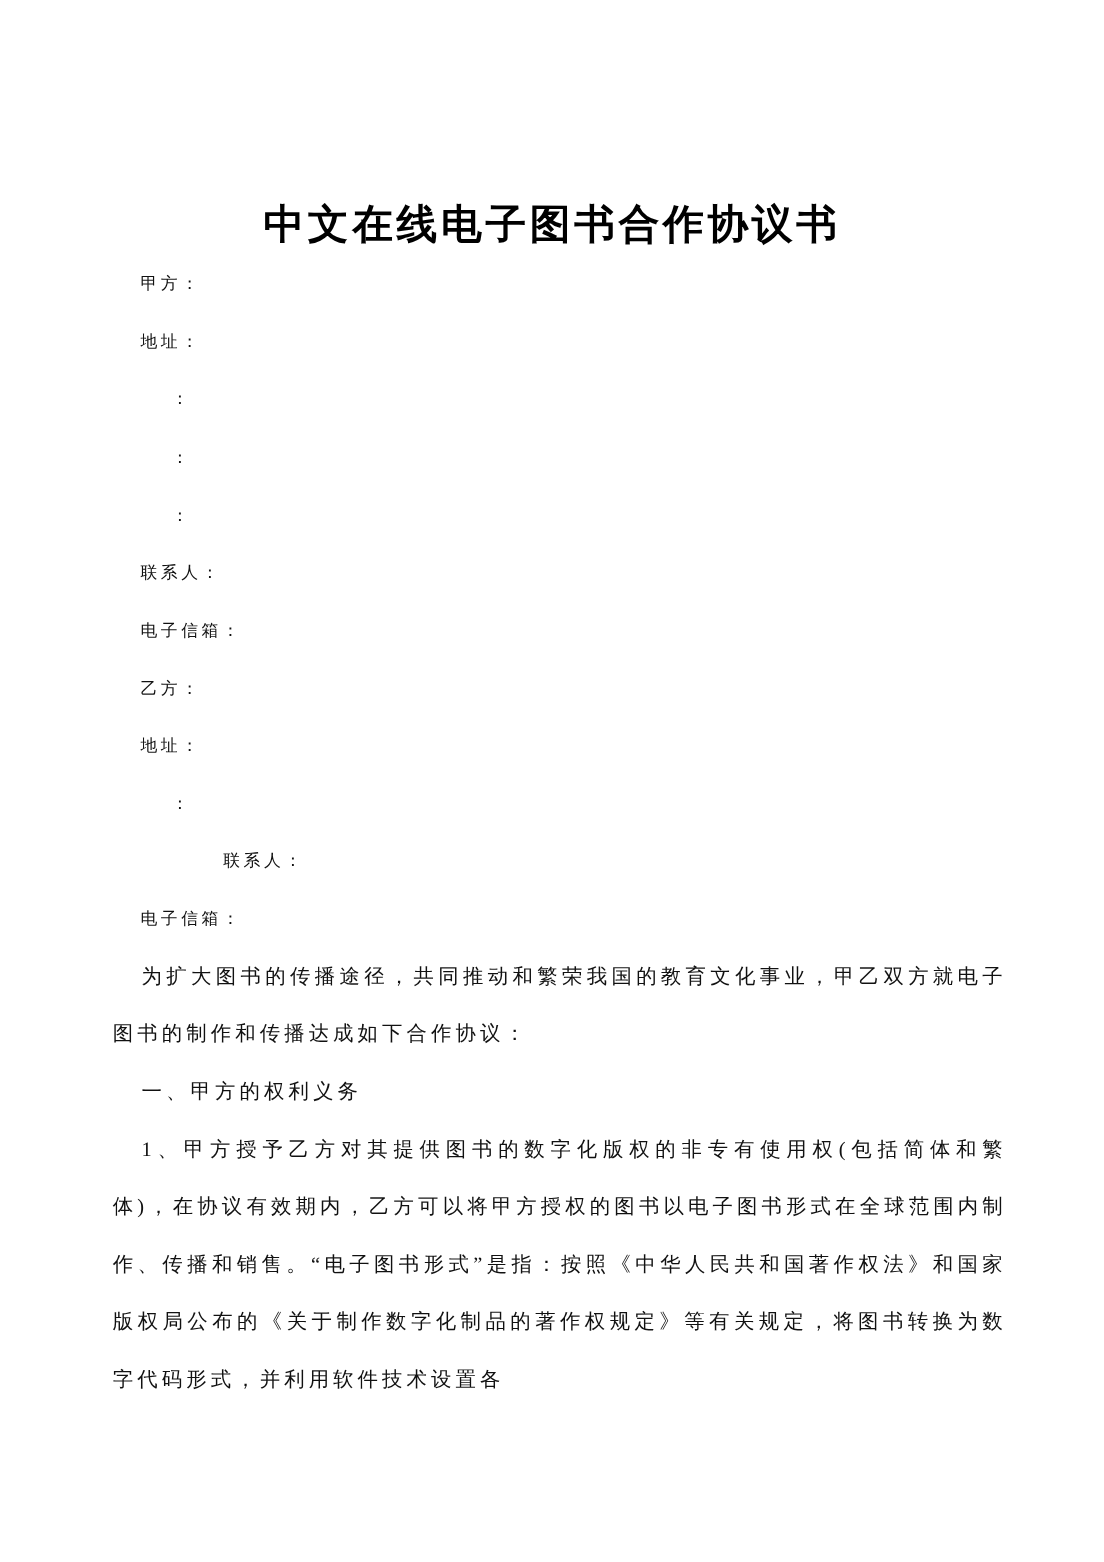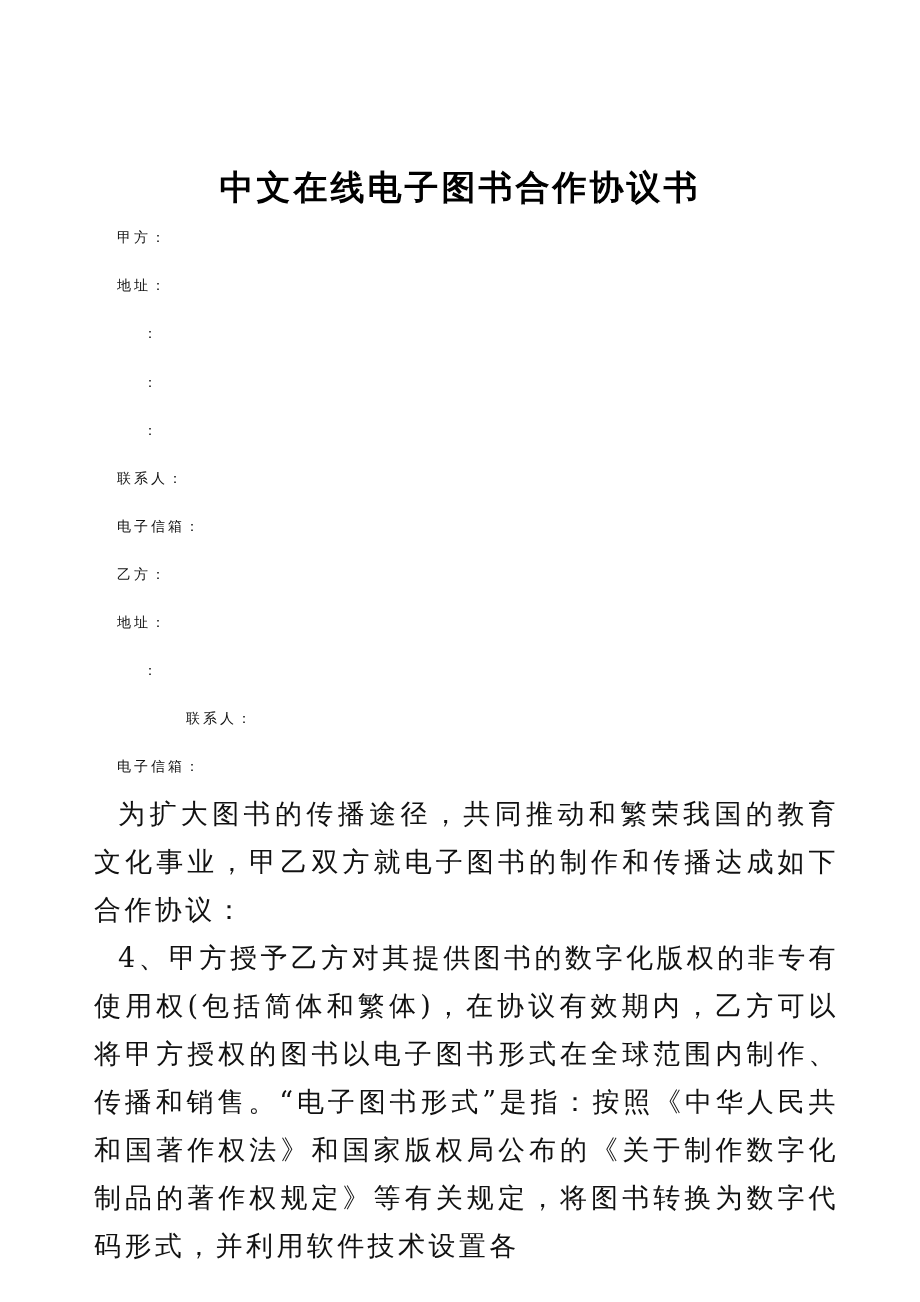--- a/index.html
+++ b/index.html
@@ -37,25 +37,26 @@
       position: absolute;
       font-size: 14px;
       line-height: 30px;
       white-space: nowrap;
       letter-spacing: 3px;
     }
     .para {
       position: absolute;
       left: 94px;
       width: 745px;
-      font-size: 27px;
+      font-size: 17px;
       line-height: 48px;
       letter-spacing: 3.4px;
       text-align: justify;
       text-indent: 24px;
+      font-family: Liberation Serif, serif;
     }
     .para-item {
       text-indent: 24px;
     }
   </style>
 </head>
 <body>
 
 <div class="page">
 
@@ -70,16 +71,17 @@
   <div class="line" style="left:117px; top:511px;">电子信箱：</div>
 
   <div class="line" style="left:117px; top:559px;text-align:center;">乙方：</div>
   <div class="line" style="left:117px; top:607px;">地址：</div>
   <div class="line" style="left:143px; top:655px;">：</div>
   <div class="line" style="left:186px; top:703px;">联系人：</div>
   <div class="line" style="left:117px; top:751px;">电子信箱：</div>
 
   <div class="para" style="top:790px;">为扩大图书的传播途径，共同推动和繁荣我国的教育文化事业，甲乙双方就电子图书的制作和传播达成如下合作协议：</div>
 
+  <div class="para" style="top:886px;">一、甲方的权利义务</div>
 
-  <div class="para para-item" style="top:934px;">4、甲方授予乙方对其提供图书的数字化版权的非专有使用权(包括简体和繁体)，在协议有效期内，乙方可以将甲方授权的图书以电子图书形式在全球范围内制作、传播和销售。“电子图书形式”是指：按照《中华人民共和国著作权法》和国家版权局公布的《关于制作数字化制品的著作权规定》等有关规定，将图书转换为数字代码形式，并利用软件技术设置各</div>
+  <div class="para para-item" style="top:934px;">1、甲方授予乙方对其提供图书的数字化版权的非专有使用权(包括简体和繁体)，在协议有效期内，乙方可以将甲方授权的图书以电子图书形式在全球范围内制作、传播和销售。“电子图书形式”是指：按照《中华人民共和国著作权法》和国家版权局公布的《关于制作数字化制品的著作权规定》等有关规定，将图书转换为数字代码形式，并利用软件技术设置各</div>
 
 </div>
 
 </body></html>

